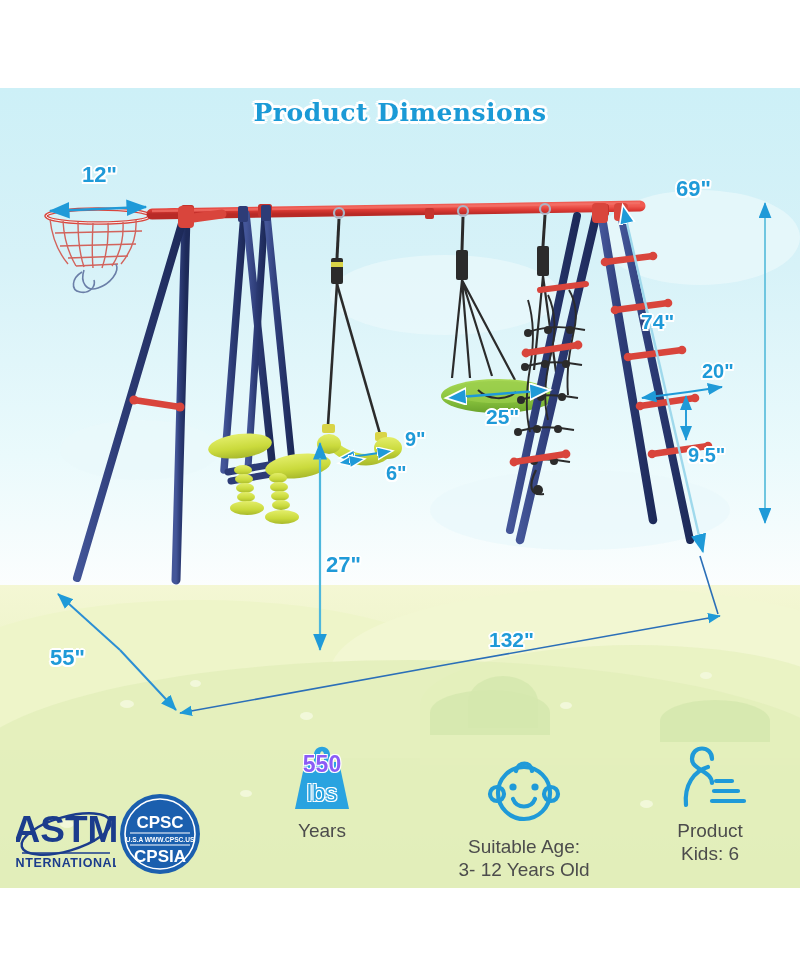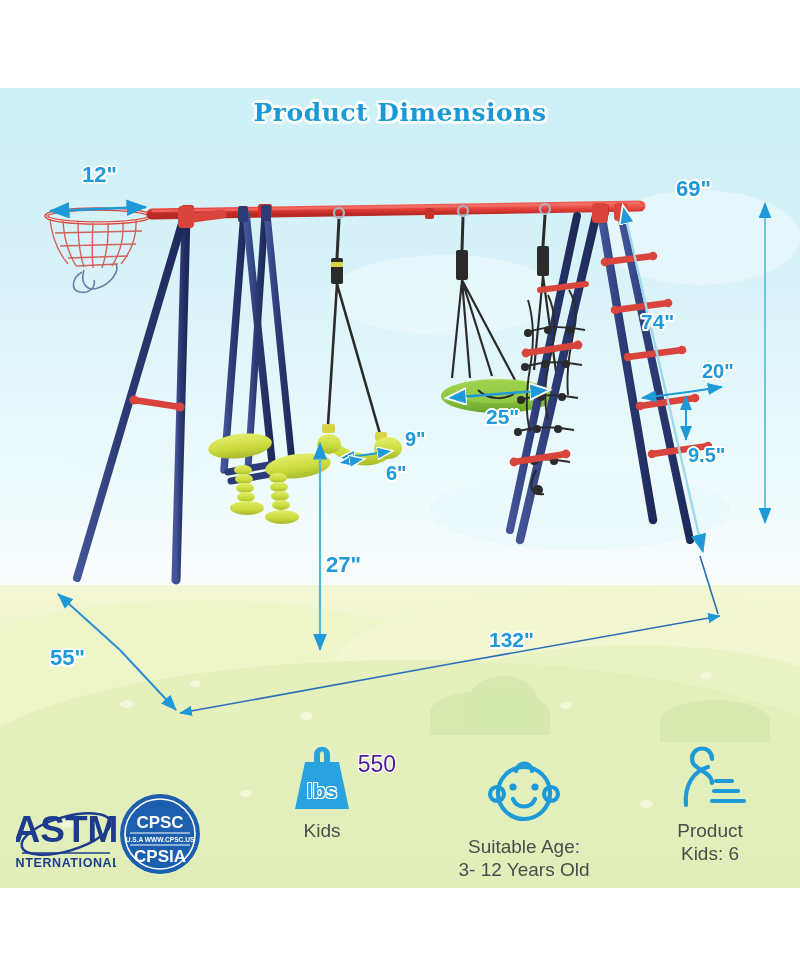--- a/index.html
+++ b/index.html
@@ -56,25 +56,25 @@
   .badge-cap{font-size:19px;color:#4c4c4c;line-height:23px;font-weight:normal;}
 
   .astm{position:absolute;left:16px;top:55px;width:100px;height:82px;}
   .cpsc{position:absolute;left:118px;top:57px;width:84px;height:84px;}
 
   .load{left:248px;top:0;width:148px;}
   .age {left:404px;top:16px;width:240px;}
   .kids{left:630px;top:0;width:160px;}
 
   .icn{height:78px;display:flex;align-items:flex-end;justify-content:center;}
-  .weight-num{position:absolute;left:0;top:16px;width:100%;text-align:right;
-      font-size:23px;font-weight:normal;color:#4c1d95;
+  .weight-num{position:absolute;left:0;top:16px;width:100%;text-align:center;
+      font-size:23px;font-weight:bold;color:#8b5cf6;
       text-shadow:-1px -1px 0 #fff,1px -1px 0 #fff,-1px 1px 0 #fff,1px 1px 0 #fff;}
   .weight-unit{position:absolute;left:0;top:44px;width:100%;text-align:center;
-      font-size:21px;font-weight:bold;color:#29a3e0;
+      font-size:24px;font-weight:normal;color:#29a3e0;
       text-shadow:-1px -1px 0 #fff,1px -1px 0 #fff,-1px 1px 0 #fff,1px 1px 0 #fff;}
   .cap-wrap{margin-top:6px;}
 </style>
 </head>
 <body>
 
 <div id="stage">
 
   <div class="sky"></div>
   <div class="cloudy" style="left:330px;top:255px;width:230px;height:80px;"></div>
@@ -374,21 +374,21 @@
     <div class="badge load">
       <div class="icn" style="position:relative;">
         <svg width="74" height="78" viewBox="0 0 74 78">
           <path d="M29,20 C29,9 45,9 45,20 L45,27 L39,27 L39,20 C39,15 35,15 35,20 L35,27 L29,27 Z" fill="#29a3e0"></path>
           <path d="M20,27 L54,27 L64,74 L10,74 Z" fill="#29a3e0"></path>
         </svg>
         <div class="weight-num">550</div>
         <div class="weight-unit">lbs</div>
       </div>
       <div class="cap-wrap">
-        <div class="badge-cap">Kids</div>
+        <div class="badge-cap">Years</div>
       </div>
     </div>
 
     <div class="badge age">
       <div class="icn">
         <svg width="86" height="76" viewBox="0 0 86 76">
           <g fill="none" stroke="#1f9ad8" stroke-width="4.2" stroke-linecap="round">
             <circle cx="43" cy="40" r="26"></circle>
             <circle cx="16" cy="41" r="7"></circle>
             <circle cx="70" cy="41" r="7"></circle>

